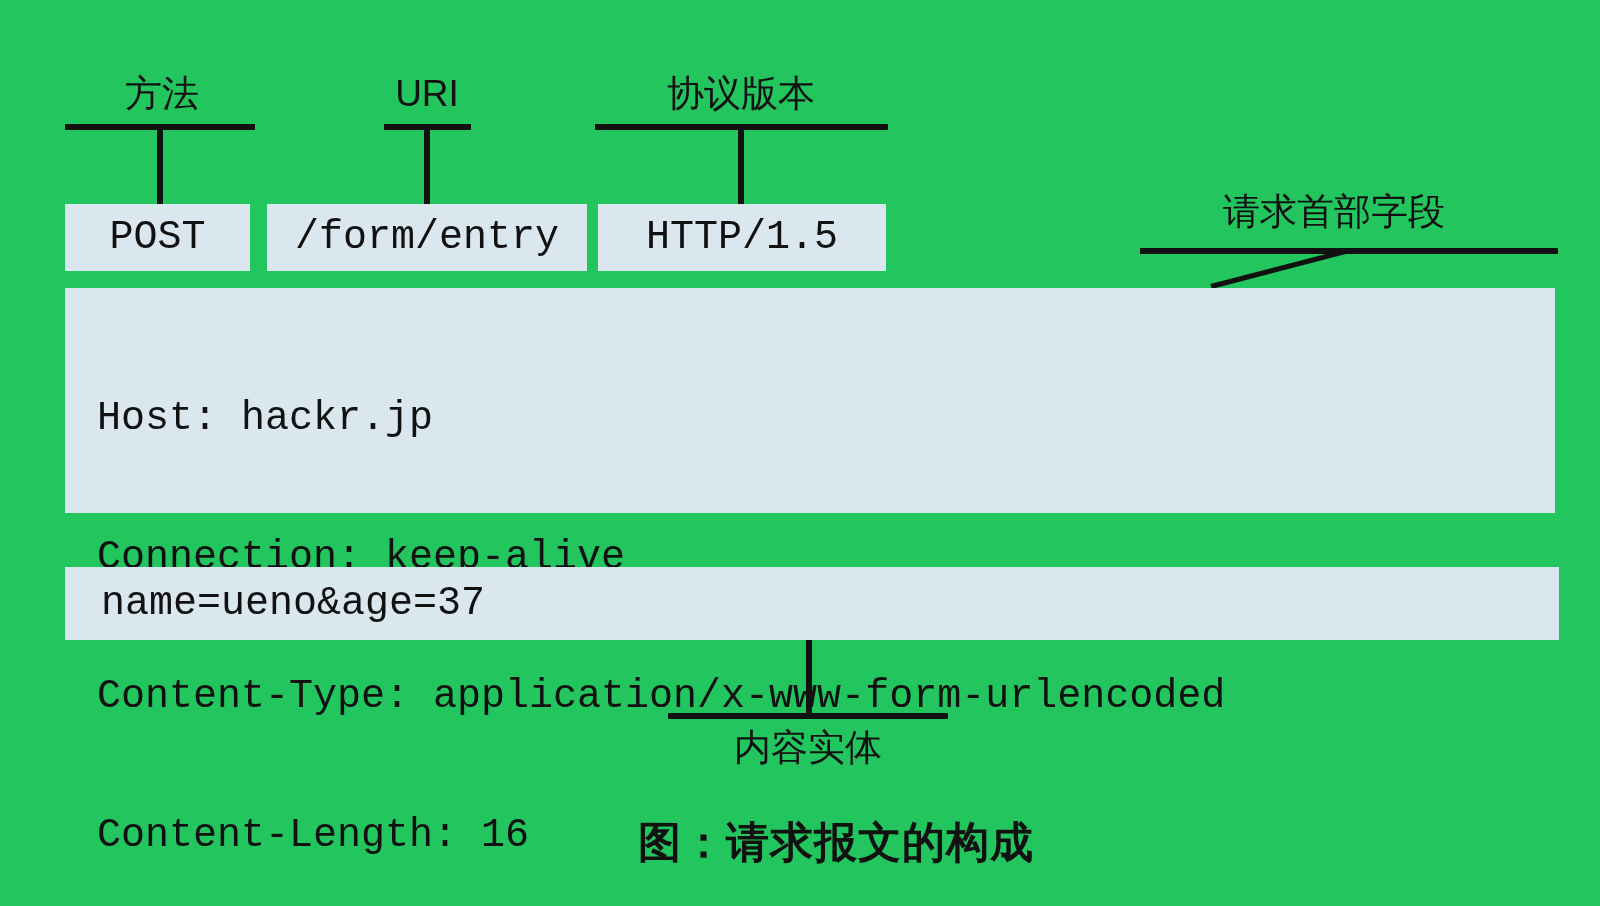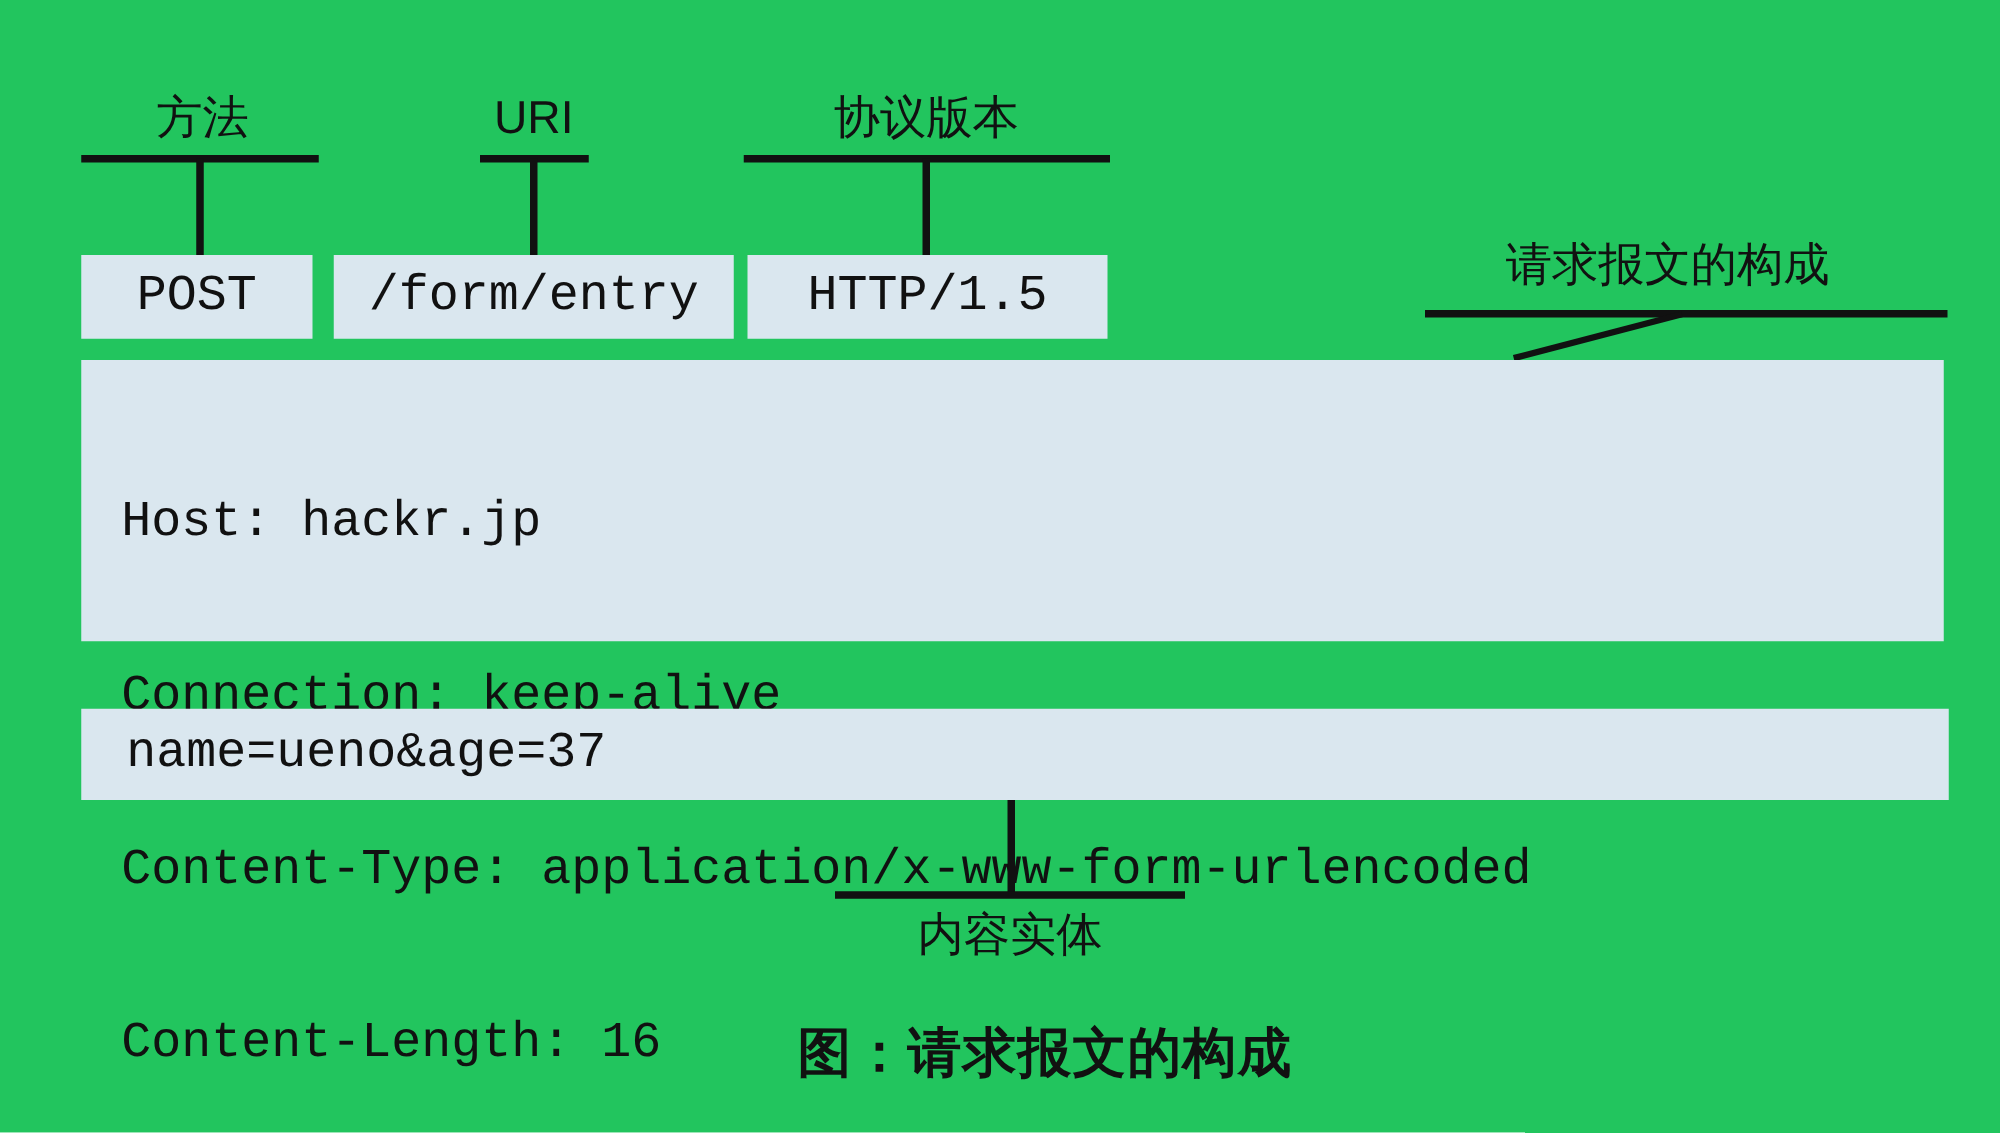--- a/index.html
+++ b/index.html
@@ -84,21 +84,21 @@
   <div class="cell" style="left:65px;top:204px;width:185px;height:67px;">
     <span>POST</span>
   </div>
   <div class="cell" style="left:267px;top:204px;width:320px;height:67px;">
     <span>/form/entry</span>
   </div>
   <div class="cell" style="left:598px;top:204px;width:288px;height:67px;">
     <span>HTTP/1.5</span>
   </div>
 
-  <div class="lbl" style="left:1134px;top:190px;width:400px;">请求报文的构成</div>
+  <div class="lbl" style="left:1134px;top:190px;width:400px;">请求首部字段</div>
   <div class="hline" style="left:1140px;top:248px;width:418px;"></div>
   <div class="diag" style="left:1211px;top:284px;width:139px;transform:rotate(-14.6deg);"></div>
 
   <div class="block headers-block" style="left:65px;top:288px;width:1458px;height:209px;">
     <div class="hdr-line">Host: hackr.jp</div>
     <div class="hdr-line">Connection: keep-alive</div>
     <div class="hdr-line">Content-Type: application/x-www-form-urlencoded</div>
     <div class="hdr-line">Content-Length: 16</div>
   </div>
 

